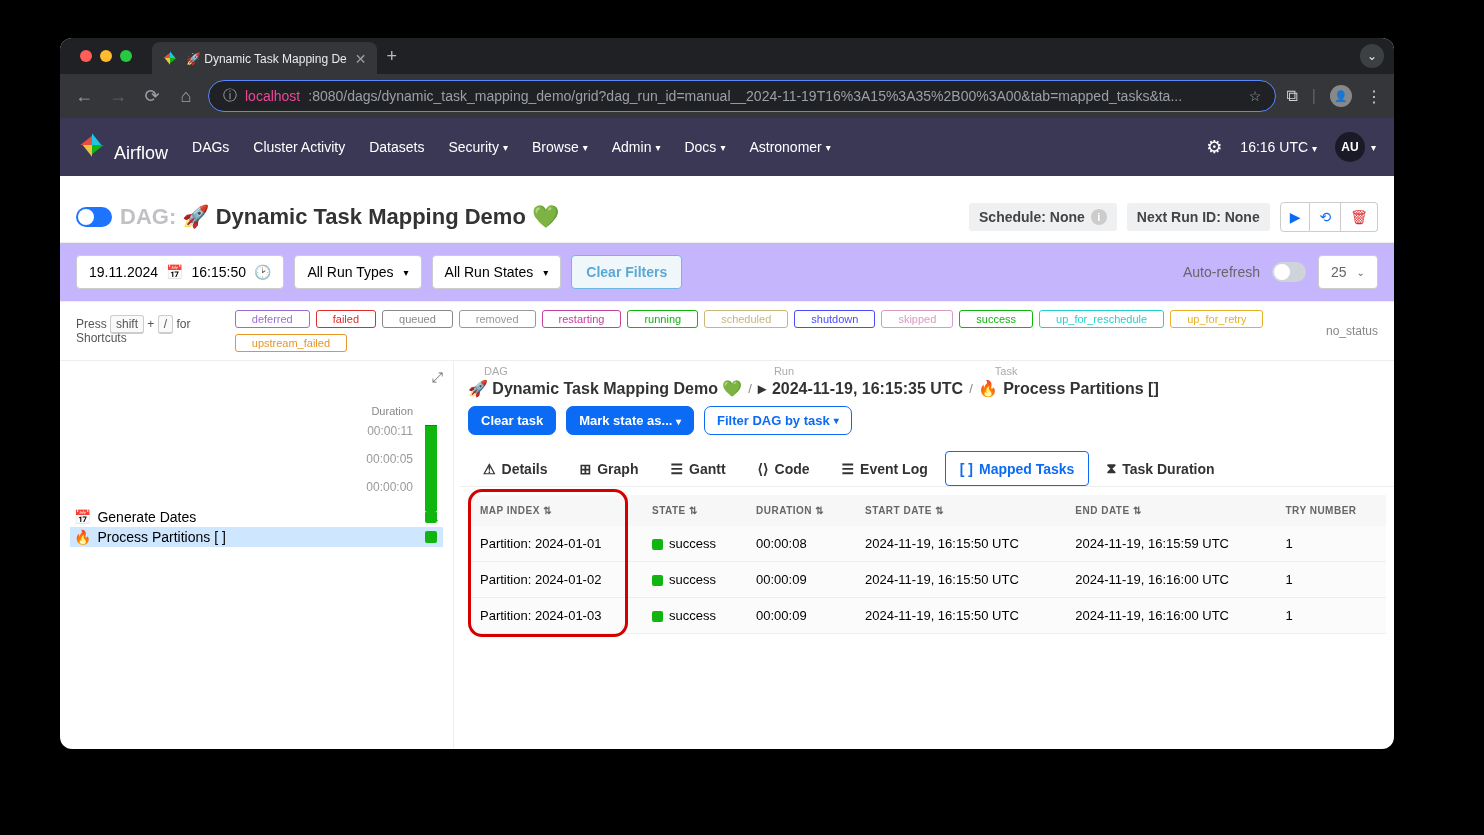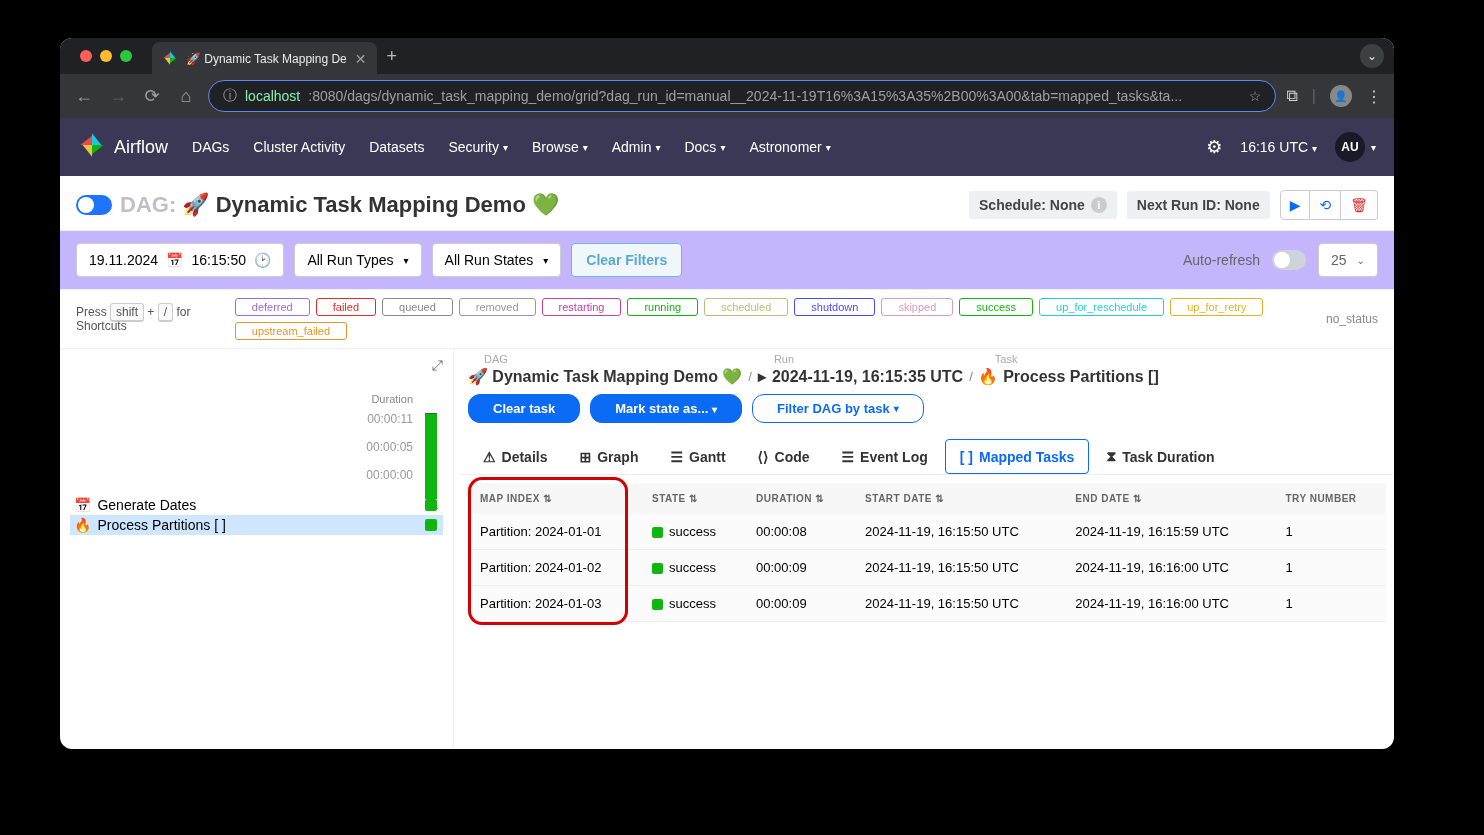--- a/index.html
+++ b/index.html
@@ -14,36 +14,36 @@
 .tab { background: #35363a; height: 34px; border-radius: 8px 8px 0 0; display: flex; align-items: center; padding: 0 10px; color: #e8eaed; font-size: 12px; gap: 8px; margin-top: 6px; }
 .favicon svg { width: 16px; height: 16px; }
 .tab-close { color: #9aa0a6; font-size: 14px; cursor: pointer; }
 .newtab { color: #bbb; font-size: 18px; margin-left: 10px; cursor: pointer; }
 .tabbar-right { position: absolute; right: 10px; color: #e8eaed; background: #3c4043; border-radius: 50%; width: 24px; height: 24px; display: flex; align-items: center; justify-content: center; font-size: 12px; }
 
 
 .urlbar { background: #35363a; height: 44px; display: flex; align-items: center; padding: 0 12px; gap: 10px; }
 .urlbar .navicon { color: #9aa0a6; font-size: 18px; width: 24px; text-align: center; cursor: pointer; }
 .omnibox { flex: 1; display: flex; align-items: center; background: #202124; border: 1px solid #5c88ff; border-radius: 20px; height: 32px; padding: 0 14px; color: #e8eaed; font-size: 14px; gap: 8px; }
-.omnibox .host { color: #86efac; }
+.omnibox .host { color: #ec4899; }
 .omnibox .path { color: #9aa0a6; white-space: nowrap; overflow: hidden; }
 .urlbar .righticons { display: flex; gap: 14px; color: #cfd2d6; align-items: center; }
 .avatar-sm { width: 22px; height: 22px; border-radius: 50%; background: #888; display: flex; align-items: center; justify-content: center; font-size: 11px; }
 
 
 .airflow-nav { background: #3b3856; height: 58px; display: flex; align-items: center; padding: 0 18px; color: #fff; gap: 24px; }
-.af-logo { display: flex; align-items: center; gap: 8px; font-size: 18px; font-weight: 500; }
+.af-logo { display: flex; align-items: flex-end; gap: 8px; font-size: 18px; font-weight: 500; }
 .af-pinwheel svg { width: 28px; height: 28px; animation: none; }
 .nav-items { display: flex; gap: 24px; font-size: 14px; }
 .nav-item { display: flex; align-items: center; gap: 4px; cursor: pointer; }
 .nav-right { margin-left: auto; display: flex; align-items: center; gap: 18px; font-size: 14px; }
 .user-badge { background: #1a1928; border-radius: 50%; width: 30px; height: 30px; display: flex; align-items: center; justify-content: center; font-size: 12px; font-weight: 600; }
 
 
-.dag-header { display: flex; align-items: center; padding: 14px 16px 10px 16px; }
+.dag-header { display: flex; align-items: center; padding: 26px 16px 10px 16px; }
 .toggle { width: 36px; height: 20px; background: #1e74ff; border-radius: 10px; position: relative; margin-right: 8px; }
 .toggle::after { content: ""; position: absolute; left: 2px; top: 2px; width: 16px; height: 16px; background: #fff; border-radius: 50%; }
 .dag-title { font-size: 22px; font-weight: 700; color: #333; display: flex; align-items: center; gap: 6px; }
 .dag-title .lbl { color: #c0c0c5; font-weight: 700; }
 .header-actions { margin-left: auto; display: flex; align-items: center; gap: 10px; }
 .pill { background: #eef0f2; border-radius: 3px; padding: 6px 10px; font-size: 14px; font-weight: 600; color: #444; display: flex; align-items: center; gap: 6px; }
 .pill .info { background: #ccc; color: #fff; border-radius: 50%; width: 16px; height: 16px; display: inline-flex; align-items: center; justify-content: center; font-size: 11px; font-weight: bold; }
 .btn-group { display: flex; }
 .btn-sm { border: 1px solid #ccc; background: #fff; padding: 6px 9px; font-size: 14px; display: flex; align-items: center; justify-content: center; cursor: pointer; }
 .btn-group .btn-sm:first-child { border-radius: 4px 0 0 4px; }
@@ -78,21 +78,21 @@
 .taskrow.sel { background: #cfe6ff; }
 .taskbox { width: 12px; height: 12px; background: #10b510; border-radius: 2px; margin-left: auto; margin-right: 2px; }
 
 
 .detail { flex: 1; padding: 4px 0 0 6px; overflow: auto; }
 .bc { font-size: 13px; color: #888; display: flex; align-items: center; gap: 6px; padding: 0 8px; }
 .bc .seg { font-weight: 700; font-size: 16px; color: #333; display: flex; align-items: center; gap: 6px; }
 .bc .lbl2 { font-size: 11px; color: #aaa; position: absolute; top: -14px; left: 16px; }
 .bc .wrap { position: relative; }
 .actions { display: flex; gap: 10px; padding: 8px; }
-.btn { border-radius: 12px; padding: 6px 24px; font-size: 13px; font-weight: 600; cursor: pointer; }
+.btn { border-radius: 7px; padding: 6px 12px; font-size: 13px; font-weight: 600; cursor: pointer; }
 .btn-primary { background: #0b6bf5; color: #fff; border: 1px solid #0b6bf5; }
 .btn-outline { background: #fff; color: #0b6bf5; border: 1px solid #0b6bf5; display: flex; align-items: center; gap: 4px; }
 
 .tabsrow { display: flex; gap: 2px; padding: 8px 8px 0 8px; border-bottom: 1px solid #eee; }
 .dtab { padding: 8px 14px; font-size: 14px; font-weight: 600; color: #333; display: flex; align-items: center; gap: 6px; cursor: pointer; border: 1px solid transparent; }
 .dtab.active { color: #0b6bf5; border: 1px solid #0b6bf5; border-radius: 4px; }
 
 
 .tbl { padding: 8px; }
 .highlight-box { border: 3px solid #d40000; border-radius: 14px; position: absolute; pointer-events: none; }

